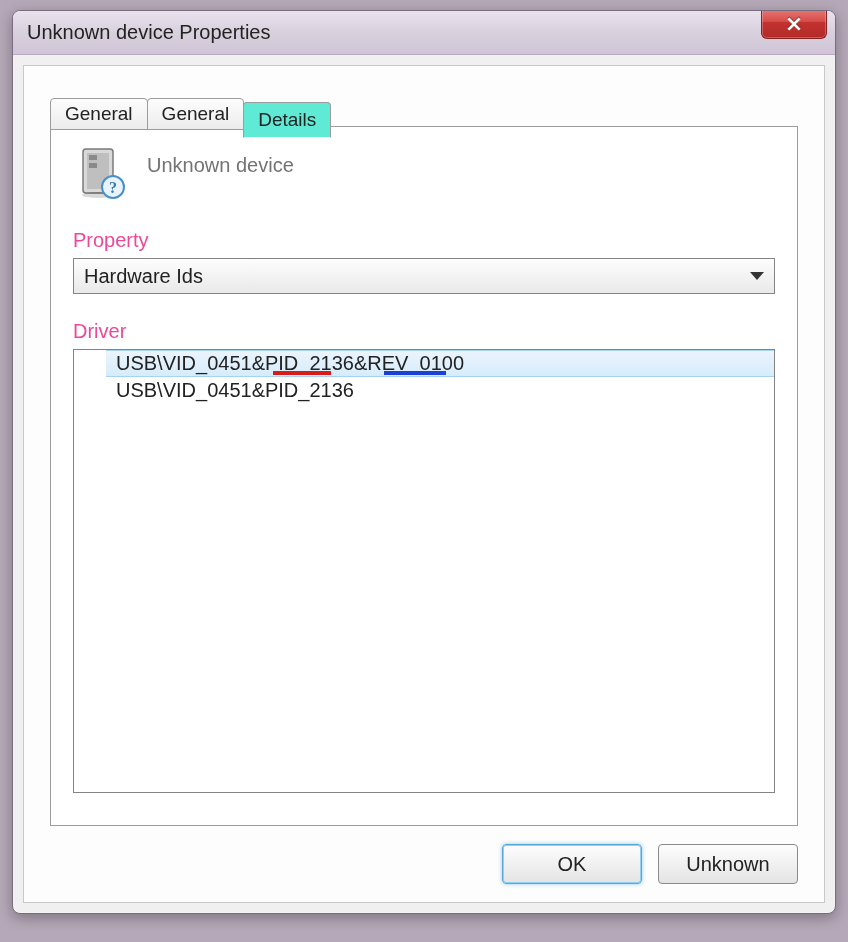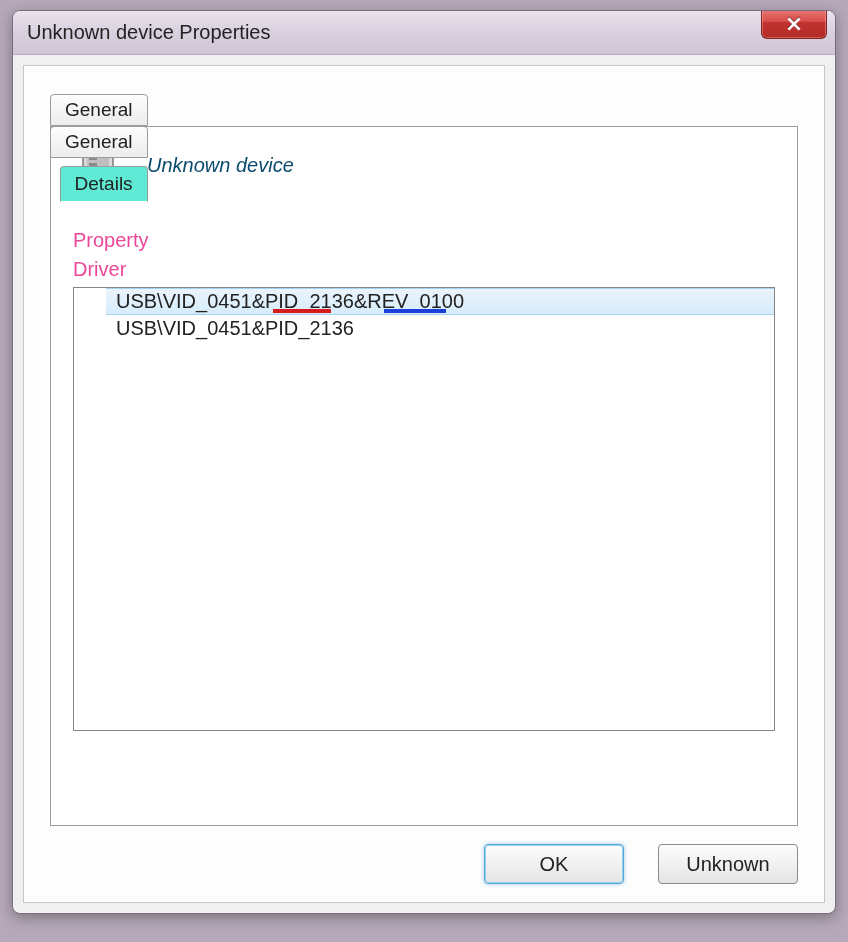--- a/index.html
+++ b/index.html
@@ -56,21 +56,20 @@
     background: #fdfdfd;
     border: 1px solid #c8c8c8;
   }
 
   .tabstrip {
     position: absolute;
     left: 26px; top: 28px;
     display: flex;
     align-items: flex-end;
     z-index: 2;
-    flex-direction: column;
   }
   .tab {
     height: 32px;
     padding: 0 14px;
     font-size: 19px;
     color: #222;
     background: linear-gradient(to bottom, #fdfdfd, #ececec);
     border: 1px solid #9c9c9c;
     border-bottom: 1px solid #9c9c9c;
     border-radius: 4px 4px 0 0;
@@ -102,24 +101,23 @@
     align-items: center;
     gap: 18px;
     margin-bottom: 28px;
   }
   .device-icon-wrap {
     width: 56px; height: 56px;
     position: relative;
   }
   .device-name {
     font-size: 20px;
-    color: #0c4a6e;
+    color: #737373;
     position: relative;
     top: -8px;
-    font-style: italic;
   }
 
   .label {
     font-size: 20px;
     color: #ec4899;
     margin-bottom: 6px;
   }
 
   .combo {
     width: 100%;
@@ -174,21 +172,21 @@
     height: 4px;
     bottom: 1px;
   }
   .ul-red { background: #d81b1b; }
   .ul-blue { background: #1b3fd8; }
 
   .button-row {
     position: absolute;
     right: 26px; bottom: 18px;
     display: flex;
-    gap: 34px;
+    gap: 16px;
   }
   .btn {
     width: 140px; height: 40px;
     font-size: 20px;
     color: #222;
     border: 1px solid #8a8a8a;
     border-radius: 4px;
     background: linear-gradient(to bottom, #fdfdfd, #e4e4e4);
     display: flex; align-items: center; justify-content: center;
     cursor: pointer;
@@ -232,20 +230,24 @@
             <ellipse cx="25" cy="50" rx="16" ry="3" fill="rgba(0,0,0,0.15)"></ellipse>
             <circle cx="40" cy="42" r="11" fill="#e8f3fb" stroke="#4a90c8" stroke-width="2"></circle>
             <text x="40" y="48" text-anchor="middle" font-size="16" font-weight="bold" fill="#3a7ab0" font-family="Georgia,serif">?</text>
           </svg>
         </div>
         <div class="device-name">Unknown device</div>
       </div>
 
       <div class="label">Property</div>
 
+      <div class="combo">
+        <span>Hardware Ids</span>
+        <span class="arrow"></span>
+      </div>
 
       <div class="label">Driver</div>
 
       <div class="listbox">
         <div class="list-item selected">
           <span>USB\VID_0451&amp;PID_2136&amp;REV_0100</span>
           <span class="underline ul-red" style="left:167px; width:58px;"></span>
           <span class="underline ul-blue" style="left:278px; width:62px;"></span>
         </div>
         <div class="list-item">

